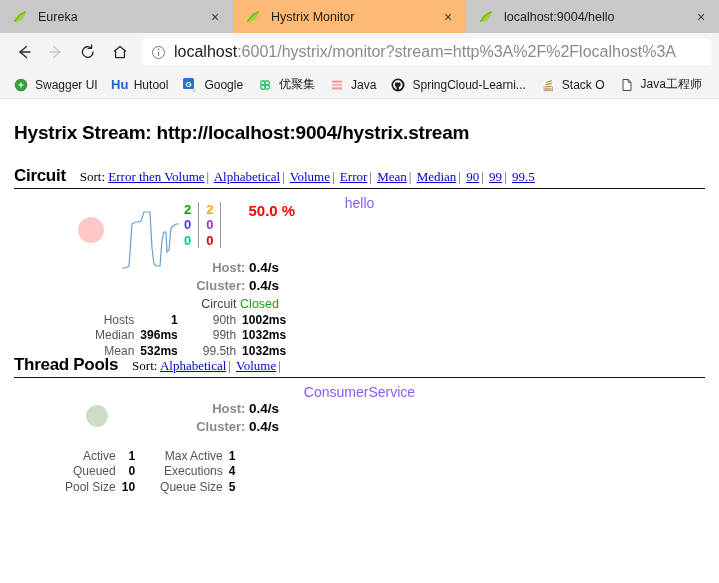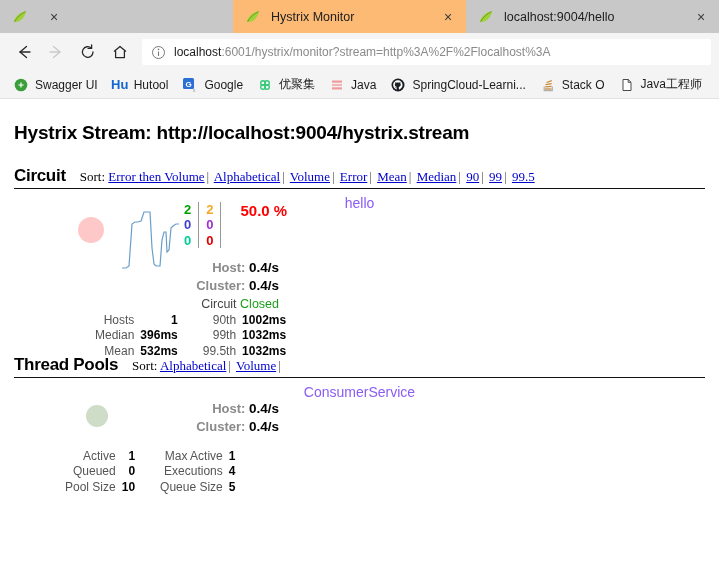--- a/index.html
+++ b/index.html
@@ -87,21 +87,21 @@
     box-sizing: border-box;
     overflow: hidden;
   }
   .url-info-icon {
     width: 20px; height: 20px;
     flex: 0 0 20px;
     display: flex; align-items: center; justify-content: center;
     margin-right: 6px;
   }
   .url-text {
-    font-size: 12px;
+    font-size: 16px;
     white-space: nowrap;
     overflow: hidden;
     color: #8a8a8a;
     font-family: "Liberation Sans", sans-serif;
   }
   .url-host { color: #202020; }
 
   
   .bookmarks {
     background: #f4f4f4;
@@ -212,21 +212,21 @@
   }
   .vbar {
     width: 1px;
     background: #999;
     margin: 0 7px;
     align-self: stretch;
   }
   .err-pct {
     font-size: 15px;
     font-weight: bold;
-    margin-left: 12px;
+    margin-left: 20px;
   }
 
   .rate-line {
     text-align: right;
     font-size: 13px;
     line-height: 1.35;
   }
   .rate-label { color: #8a8a8a; font-weight: bold; }
   .rate-value { color: #000; font-weight: bold; font-size: 13.5px; }
   .circuit-status {
@@ -254,20 +254,21 @@
 <body>
 
 <div class="browser-chrome">
   <div class="tab inactive" style="width:233px">
     <span class="tab-fav">
       <svg width="16" height="16" viewBox="0 0 16 16">
           <path d="M2 12 C4 6 9 3 14 2 C13 8 9 13 3 13 Z" fill="#9fd138"></path>
           <path d="M2.5 12.8 C5 8 9 5 13.5 2.6" stroke="#6d9e1f" stroke-width="1" fill="none"></path>
         </svg>
     </span>
+    <span class="tab-title">Eureka</span>
     <span class="tab-close">×</span>
   </div>
   <div class="tab active" style="width:233px">
     <span class="tab-fav">
       <svg width="16" height="16" viewBox="0 0 16 16">
           <path d="M2 12 C4 6 9 3 14 2 C13 8 9 13 3 13 Z" fill="#9fd138"></path>
           <path d="M2.5 12.8 C5 8 9 5 13.5 2.6" stroke="#6d9e1f" stroke-width="1" fill="none"></path>
         </svg>
     </span>
     <span class="tab-title">Hystrix Monitor</span>

